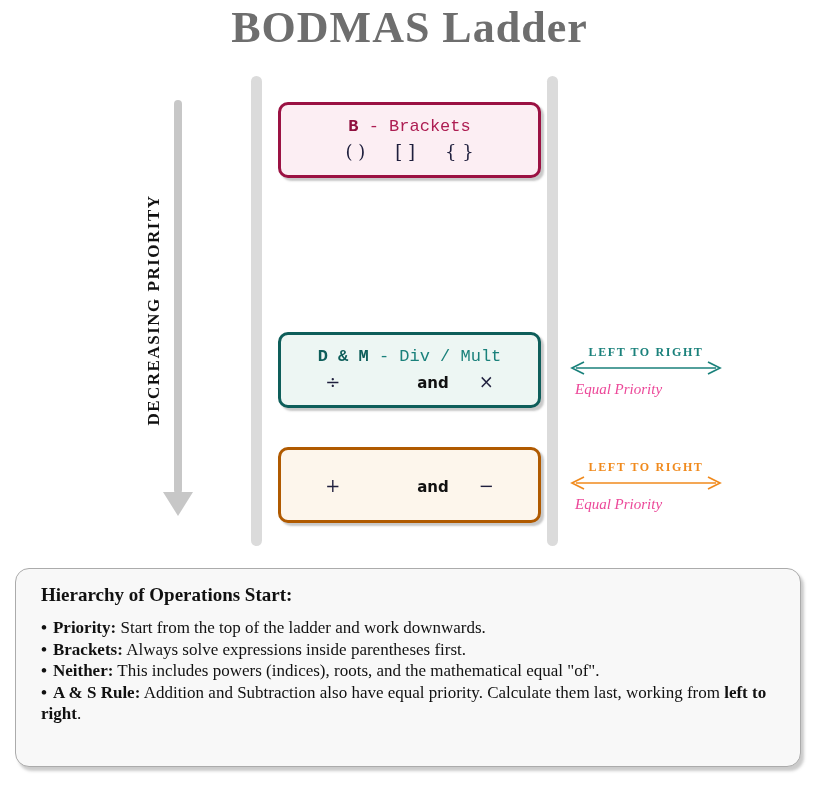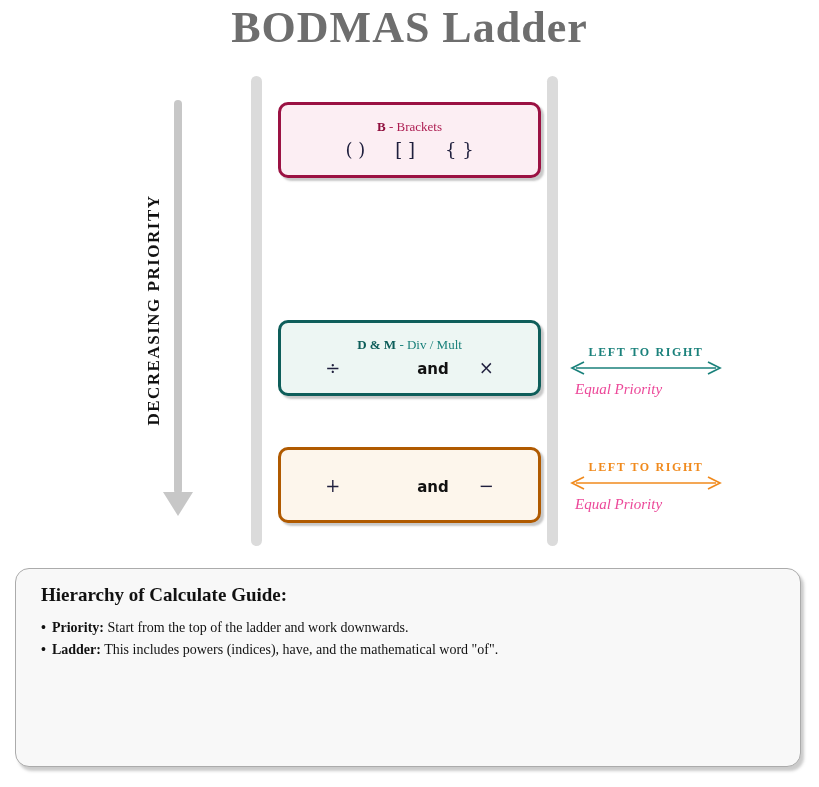--- a/index.html
+++ b/index.html
@@ -33,24 +33,24 @@
   .priority-label{position:absolute;left:154px;top:310px;transform:translate(-50%,-50%) rotate(-90deg);
                   white-space:nowrap;font-weight:bold;font-size:17px;letter-spacing:1.5px;color:#111;}
 
   
   .rung{position:absolute;left:278px;width:263px;height:76px;box-sizing:border-box;
         border:3px solid;border-radius:10px;display:flex;flex-direction:column;
         align-items:center;justify-content:center;gap:4px;
         box-shadow:3px 3px 2px rgba(110,110,110,0.38);}
   .rung-brackets{top:102px;border-color:var(--c-brackets-border);background:var(--c-brackets-bg);}
   .rung-orders  {top:217px;border-color:var(--c-orders-border);background:var(--c-orders-bg);}
-  .rung-divmult {top:320px;border-color:var(--c-divmult-border);background:var(--c-divmult-bg);}
+  .rung-divmult {top:332px;border-color:var(--c-divmult-border);background:var(--c-divmult-bg);}
   .rung-addsub  {top:447px;border-color:var(--c-addsub-border);background:var(--c-addsub-bg);}
 
-  .rung-title{font-family:Liberation Serif, serif;font-size:13px;line-height:1.1;}
+  .rung-title{font-family:Liberation Mono, monospace;font-size:17px;line-height:1.1;}
   .rung-key{font-weight:bold;}
   .rung-brackets .rung-key{color:var(--c-brackets-key);} .rung-brackets .rung-label{color:var(--c-brackets-text);}
   .rung-orders   .rung-key{color:var(--c-orders-key);}   .rung-orders   .rung-label{color:var(--c-orders-text);}
   .rung-divmult  .rung-key{color:var(--c-divmult-key);}  .rung-divmult  .rung-label{color:var(--c-divmult-text);}
   .rung-addsub   .rung-key{color:var(--c-addsub-key);}   .rung-addsub   .rung-label{color:var(--c-addsub-text);}
 
   .sym-row{display:flex;align-items:baseline;gap:30px;
            font-family:"DejaVu Serif","Liberation Serif",serif;font-size:18px;color:var(--c-symbol);}
   .sym-word{font-family:"DejaVu Sans","Liberation Sans",sans-serif;font-weight:bold;
             font-size:15px;color:#111;margin-left:47px;}
@@ -66,21 +66,21 @@
   .ltr-note-addsub{top:461px;color:#F08A1D;}
   .ltr-label{font-weight:bold;font-size:12px;letter-spacing:1.6px;line-height:1;}
   .dbl-arrow{display:block;margin:2px auto 0 auto;}
   .equal-label{margin:5px 0 0 8px;text-align:left;font-style:italic;font-size:15px;color:#ec4899;}
 
   
   .guide{position:absolute;left:15px;top:568px;width:786px;height:199px;box-sizing:border-box;
          background:var(--c-guide-bg);border:1.5px solid var(--c-guide-border);border-radius:14px;
          padding:15px 25px 0 25px;box-shadow:3px 4px 3px rgba(140,140,140,0.45);}
   .guide-heading{margin:0 0 11px 0;font-size:19px;font-weight:bold;color:#111;}
-  .guide-bullet{margin:0;font-size:14px;line-height:21.5px;color:#111;}
+  .guide-bullet{margin:0;font-size:17px;line-height:21.5px;color:#111;}
   .bullet-glyph{font-weight:bold;}
   .bullet-lead{font-weight:bold;padding-left:6px;}
   .bullet-bold{font-weight:bold;}
 </style>
 </head>
 <body>
 
 <div class="canvas">
 
   <h1 class="page-title">BODMAS Ladder</h1>
@@ -137,23 +137,29 @@
     <div class="ltr-label">LEFT TO RIGHT</div>
     <svg class="dbl-arrow" width="154" height="16" viewBox="0 0 154 16">
       <line x1="7" y1="8" x2="147" y2="8" stroke="currentColor" stroke-width="1.7"></line>
       <path d="M15 2 L3 8 L15 14" fill="none" stroke="currentColor" stroke-width="1.7"></path>
       <path d="M139 2 L151 8 L139 14" fill="none" stroke="currentColor" stroke-width="1.7"></path>
     </svg>
     <div class="equal-label">Equal Priority</div>
   </div>
 
   <div class="guide">
-    <h2 class="guide-heading">Hierarchy of Calculate Guide:</h2>
+    <h2 class="guide-heading">Hierarchy of Operations Start:</h2>
 
     <p class="guide-bullet">
       <span class="bullet-glyph">•</span><span class="bullet-lead">Priority:</span><span> Start from the top of the ladder and work downwards.</span>
     </p>
     <p class="guide-bullet">
-      <span class="bullet-glyph">•</span><span class="bullet-lead">Ladder:</span><span> This includes powers (indices), have, and the mathematical word "of".</span>
+      <span class="bullet-glyph">•</span><span class="bullet-lead">Brackets:</span><span> Always solve expressions inside parentheses first.</span>
+    </p>
+    <p class="guide-bullet">
+      <span class="bullet-glyph">•</span><span class="bullet-lead">Neither:</span><span> This includes powers (indices), roots, and the mathematical equal "of".</span>
+    </p>
+    <p class="guide-bullet">
+      <span class="bullet-glyph">•</span><span class="bullet-lead">A &amp; S Rule:</span><span> Addition and Subtraction also have equal priority. Calculate them last, working from </span><span class="bullet-bold">left to right</span><span>.</span>
     </p>
   </div>
 
 </div>
 
 </body></html>

